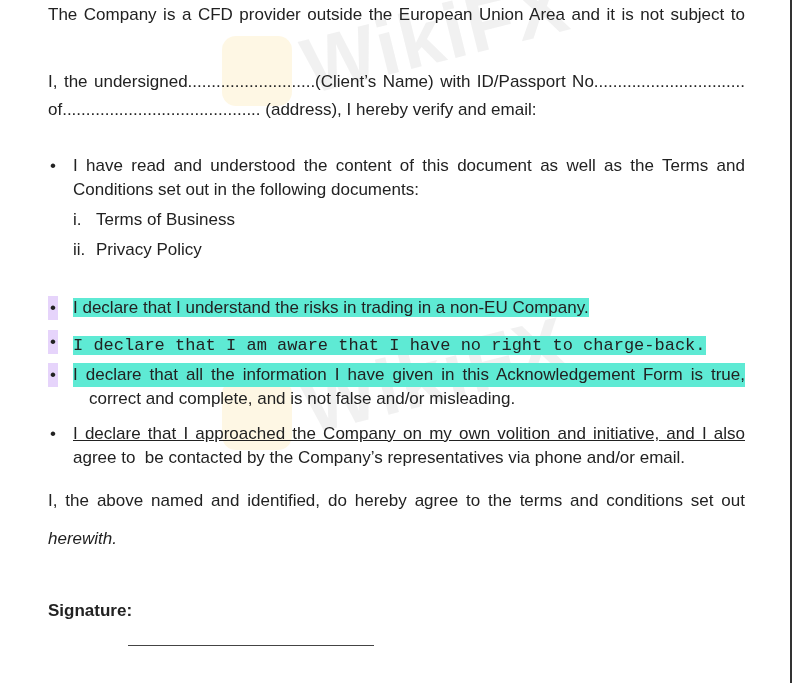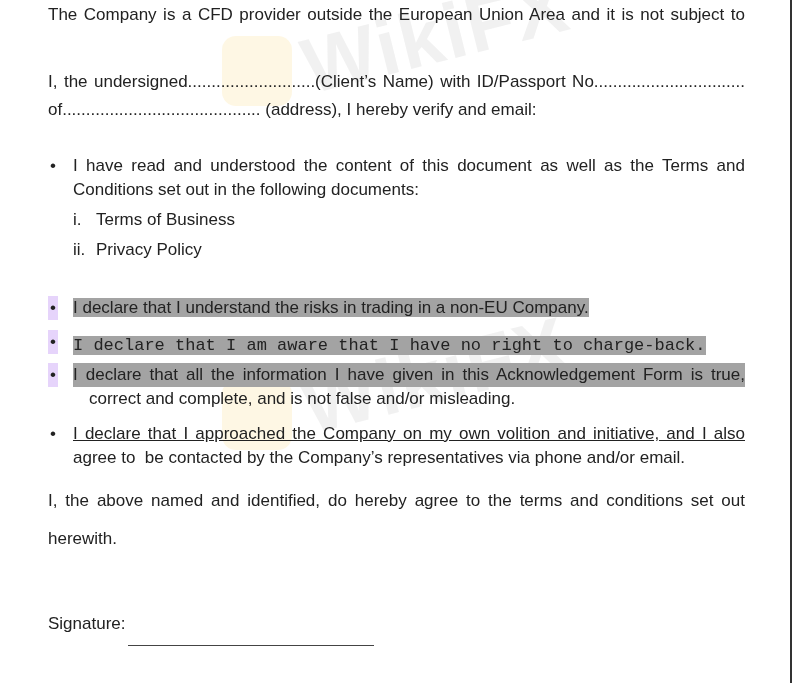--- a/index.html
+++ b/index.html
@@ -65,21 +65,21 @@
       text-align: center;
     }
     .bullet.hl { background: #e6d4fb; width: 10px; }
     .btext {
       position: absolute;
       left: 73px;
       line-height: 24px;
       white-space: nowrap;
     }
     .btext.full { width: 672px; }
-    .hl-bg { background: #a3a3a3; }
+    .hl-bg { background: #5eead4; }
     .roman-num {
       position: absolute;
       left: 73px;
       line-height: 24px;
     }
     .roman-label {
       position: absolute;
       left: 96px;
       line-height: 24px;
     }
@@ -131,18 +131,18 @@
 
   <div class="bullet hl" style="top:363px;">•</div>
   <div class="btext full justify hl-bg" style="top:363px;">I declare that all the information I have given in this Acknowledgement Form is true,</div>
   <div class="btext" style="top:387px;margin-left:16px;">correct and complete, and is not false and/or misleading.</div>
 
   <div class="bullet" style="top:422px;">•</div>
   <div class="btext full justify" style="top:422px;text-decoration:underline;">I declare that I approached the Company on my own volition and initiative, and I also</div>
   <div class="btext" style="top:446px; white-space:pre;">agree to  be contacted by the Company’s representatives via phone and/or email.</div>
 
   <div class="line justify" style="top:489px;">I, the above named and identified, do hereby agree to the terms and conditions set out</div>
-  <div class="line" style="top:527px;">herewith.</div>
+  <div class="line" style="top:527px;font-style:italic;">herewith.</div>
 
-  <div class="line" style="top:612px; width:auto;">Signature:</div>
+  <div class="line" style="top:599px; width:auto;font-weight:bold;">Signature:</div>
   <div class="sig-line"></div>
 
 </div>
 
 </body></html>

